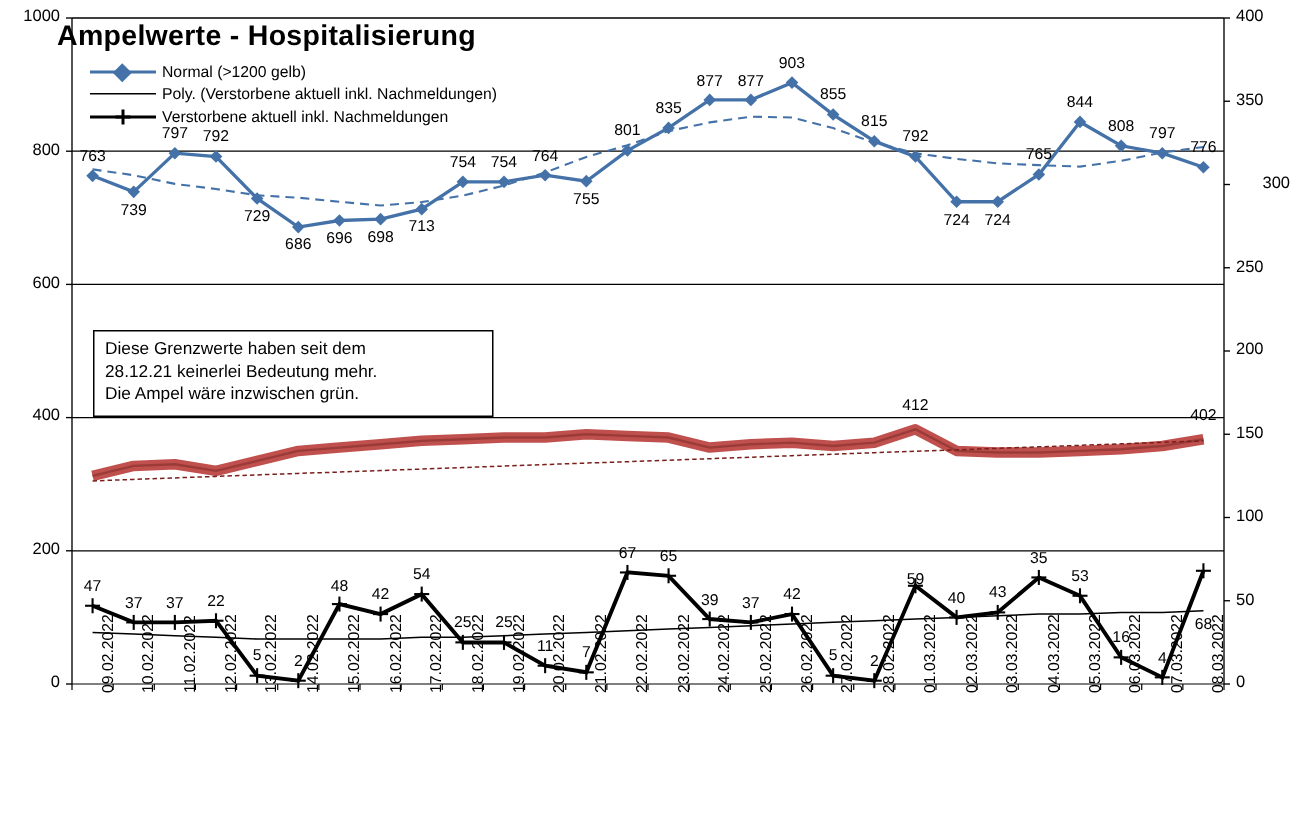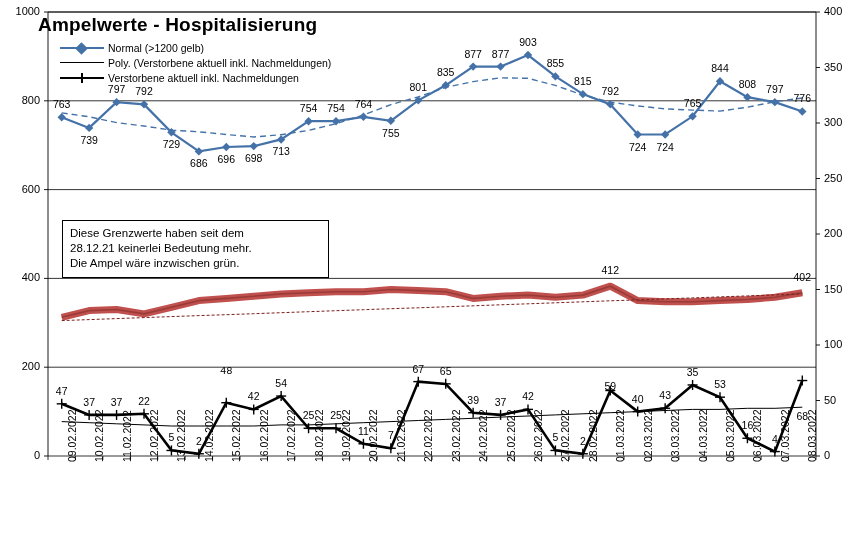--- a/index.html
+++ b/index.html
@@ -302,21 +302,21 @@
     <div class="axis-label" style="left: 0px; top: 271.4px; width: 40px;">400</div>
     <div class="axis-label" style="left: 0px; top: 182.6px; width: 40px;">600</div>
     <div class="axis-label" style="left: 0px; top: 93.8px; width: 40px;">800</div>
     <div class="axis-label" style="left: 0px; top: 5px; width: 40px;">1000</div>
     <div class="axis-label right" style="left: 824px; top: 449px; width: 36px;">0</div>
     <div class="axis-label right" style="left: 824px; top: 393.5px; width: 36px;">50</div>
     <div class="axis-label right" style="left: 824px; top: 338px; width: 36px;">100</div>
     <div class="axis-label right" style="left: 824px; top: 282.5px; width: 36px;">150</div>
     <div class="axis-label right" style="left: 824px; top: 227px; width: 36px;">200</div>
     <div class="axis-label right" style="left: 824px; top: 171.5px; width: 36px;">250</div>
-    <div class="axis-label right" style="left: 824px; top: 116px; width: 36px;">300</div>
+    <div class="axis-label right" style="left: 824px; top: 116px; width: 36px; text-align: right;">300</div>
     <div class="axis-label right" style="left: 824px; top: 60.5px; width: 36px;">350</div>
     <div class="axis-label right" style="left: 824px; top: 5px; width: 36px;">400</div>
     <div class="x-label" style="left: 65.7143px; top: 462px;">09.02.2022</div>
     <div class="x-label" style="left: 93.1429px; top: 462px;">10.02.2022</div>
     <div class="x-label" style="left: 120.571px; top: 462px;">11.02.2022</div>
     <div class="x-label" style="left: 148px; top: 462px;">12.02.2022</div>
     <div class="x-label" style="left: 175.429px; top: 462px;">13.02.2022</div>
     <div class="x-label" style="left: 202.857px; top: 462px;">14.02.2022</div>
     <div class="x-label" style="left: 230.286px; top: 462px;">15.02.2022</div>
     <div class="x-label" style="left: 257.714px; top: 462px;">16.02.2022</div>
@@ -367,21 +367,21 @@
     <div class="dlabel" style="left: 720px; top: 62.264px;">844</div>
     <div class="dlabel" style="left: 747.429px; top: 78.248px;">808</div>
     <div class="dlabel" style="left: 774.857px; top: 83.132px;">797</div>
     <div class="dlabel" style="left: 802.286px; top: 92.456px;">776</div>
     <div class="dlabel" style="left: 61.7143px; top: 384.83px;">47</div>
     <div class="dlabel" style="left: 89.1429px; top: 395.93px;">37</div>
     <div class="dlabel" style="left: 116.571px; top: 395.93px;">37</div>
     <div class="dlabel" style="left: 144px; top: 394.82px;">22</div>
     <div class="dlabel" style="left: 171.429px; top: 431.45px;">5</div>
     <div class="dlabel" style="left: 198.857px; top: 434.78px;">2</div>
-    <div class="dlabel" style="left: 226.286px; top: 365px; font-family: Liberation Mono, monospace;">48</div>
+    <div class="dlabel" style="left: 226.286px; top: 385px;">48</div>
     <div class="dlabel" style="left: 253.714px; top: 390.38px;">42</div>
     <div class="dlabel" style="left: 281.143px; top: 377.06px;">54</div>
     <div class="dlabel" style="left: 308.571px; top: 409.25px;">25</div>
     <div class="dlabel" style="left: 336px; top: 409.25px;">25</div>
     <div class="dlabel" style="left: 363.429px; top: 424.79px;">11</div>
     <div class="dlabel" style="left: 390.857px; top: 429.23px;">7</div>
     <div class="dlabel" style="left: 418.286px; top: 362.63px;">67</div>
     <div class="dlabel" style="left: 445.714px; top: 364.85px;">65</div>
     <div class="dlabel" style="left: 473.143px; top: 393.71px;">39</div>
     <div class="dlabel" style="left: 500.571px; top: 395.93px;">37</div>

